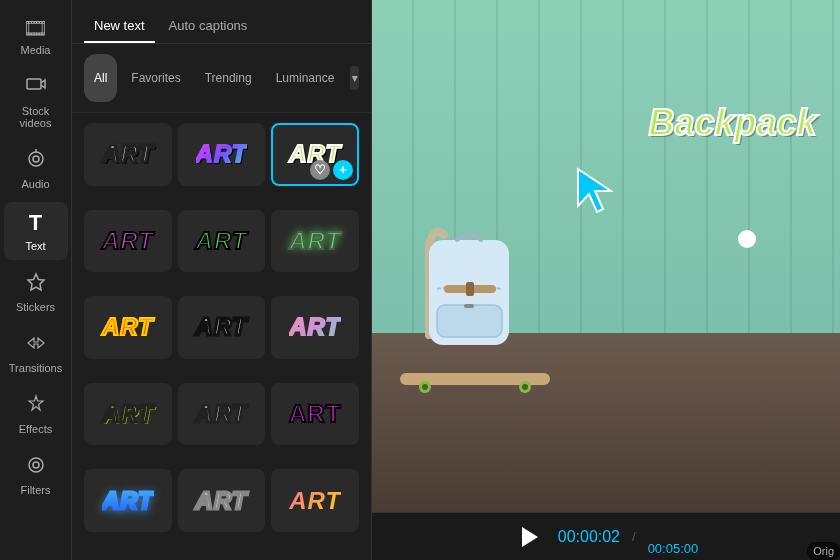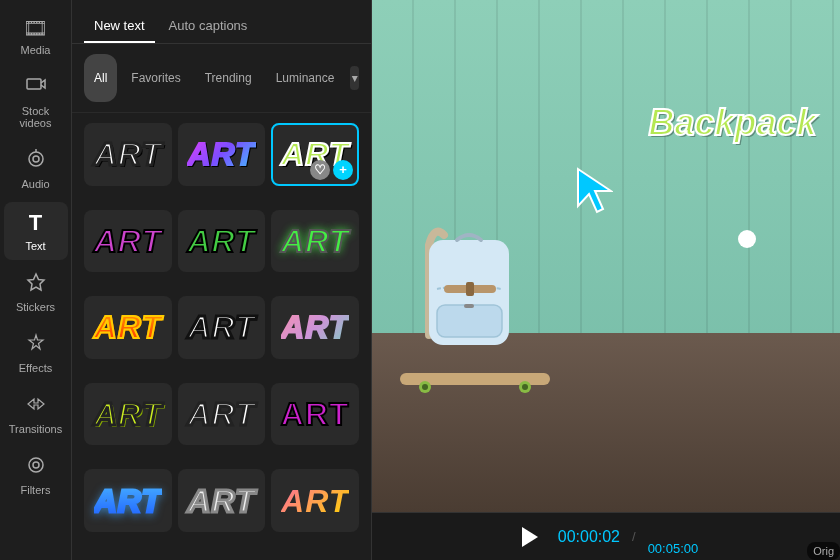--- a/index.html
+++ b/index.html
@@ -124,21 +124,21 @@
       display: flex;
       align-items: center;
       justify-content: center;
       cursor: pointer;
       position: relative;
       overflow: hidden;
     }
     .art-item.selected { border: 2px solid #00c8ff; }
 
     .art-text {
-      font-size: 32px;
+      font-size: 24px;
       font-weight: 900;
       font-style: italic;
       letter-spacing: 1px;
       line-height: 1;
     }
 
     
     .style-1 .art-text { color: #fff; -webkit-text-stroke: 3px #222; text-shadow: 2px 2px 0 #000; }
     .style-2 .art-text {
       background: linear-gradient(135deg, #e040fb, #7c4dff, #40c4ff);
@@ -389,32 +389,32 @@
     <span class="icon">
       <svg width="20" height="20" viewBox="0 0 20 20" fill="none">
           <polygon points="10,2 12.5,7.5 18,8 14,12 15,18 10,15 5,18 6,12 2,8 7.5,7.5" stroke="#aaa" stroke-width="1.5" fill="none"></polygon>
         </svg>
     </span>
     <span class="label">Stickers</span>
   </div>
   <div class="sidebar-item">
     <span class="icon">
       <svg width="20" height="20" viewBox="0 0 20 20" fill="none">
+          <path d="M2 10 L8 5 L8 9 L12 9 L12 5 L18 10 L12 15 L12 11 L8 11 L8 15 Z" stroke="#aaa" stroke-width="1.2" fill="none"></path>
+        </svg>
+    </span>
+    <span class="label">Transitions</span>
+  </div>
+  <div class="sidebar-item">
+    <span class="icon">
+      <svg width="20" height="20" viewBox="0 0 20 20" fill="none">
           <path d="M10 2 L11.5 7 L17 7 L12.5 10.5 L14 16 L10 12.5 L6 16 L7.5 10.5 L3 7 L8.5 7 Z" stroke="#aaa" stroke-width="1.2" fill="none"></path>
         </svg>
     </span>
     <span class="label">Effects</span>
-  </div>
-  <div class="sidebar-item">
-    <span class="icon">
-      <svg width="20" height="20" viewBox="0 0 20 20" fill="none">
-          <path d="M2 10 L8 5 L8 9 L12 9 L12 5 L18 10 L12 15 L12 11 L8 11 L8 15 Z" stroke="#aaa" stroke-width="1.2" fill="none"></path>
-        </svg>
-    </span>
-    <span class="label">Transitions</span>
   </div>
   <div class="sidebar-item">
     <span class="icon">
       <svg width="20" height="20" viewBox="0 0 20 20" fill="none">
           <circle cx="10" cy="10" r="7" stroke="#aaa" stroke-width="1.5"></circle>
           <circle cx="10" cy="10" r="3" stroke="#aaa" stroke-width="1.5"></circle>
         </svg>
     </span>
     <span class="label">Filters</span>
   </div>

